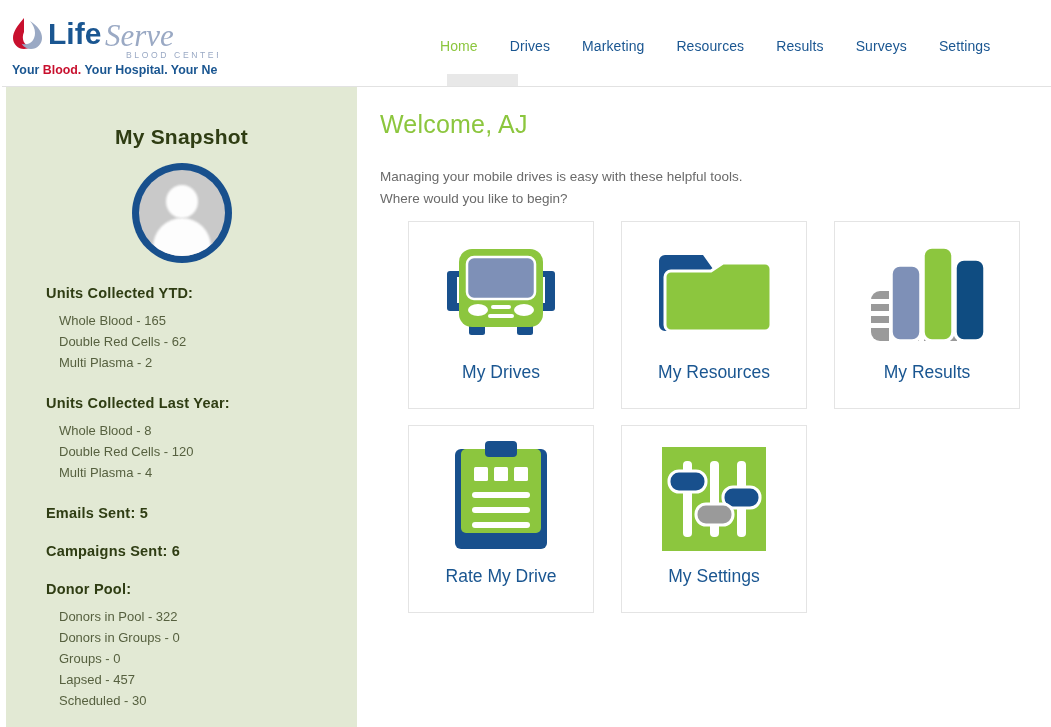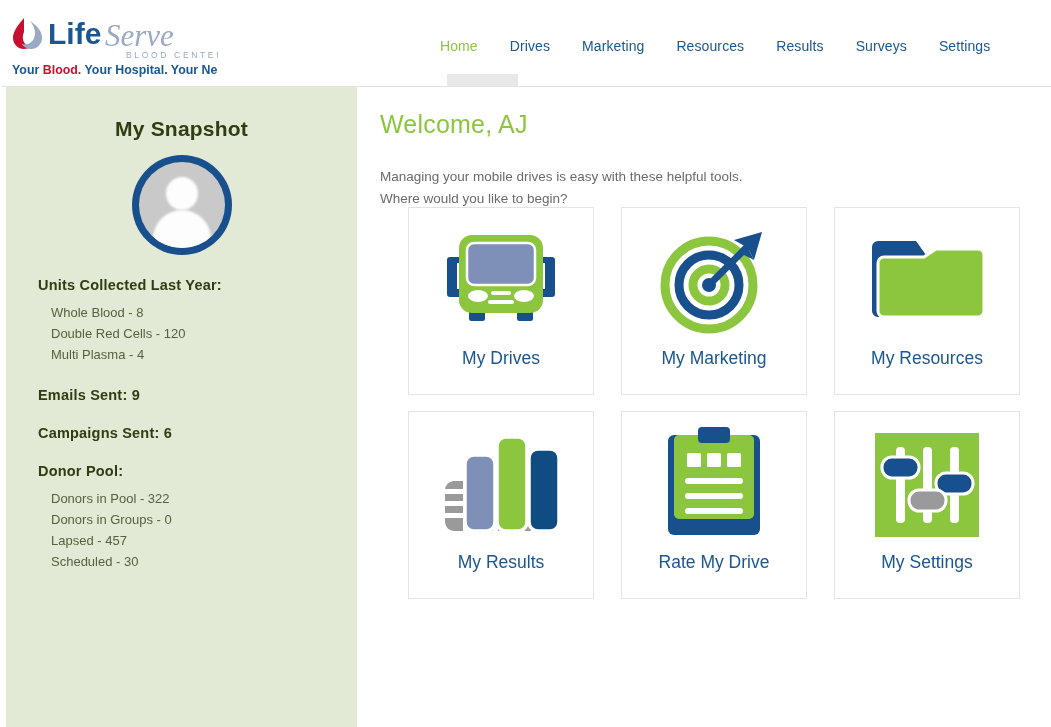--- a/index.html
+++ b/index.html
@@ -50,21 +50,21 @@
     position: absolute; left: 447px; top: 74px;
     width: 71px; height: 13px;
     background: #e8e8e8;
   }
 
   
   #sidebar {
     position: absolute; left: 6px; top: 87px;
     width: 351px; height: 640px;
     background: #e2e9d4;
-    padding: 0;
+    padding: 8px;
   }
   #snapshot-title {
     text-align: center;
     font-size: 21px;
     font-weight: bold;
     color: #2f3d13;
     margin-top: 30px;
     letter-spacing: .2px;
   }
 
@@ -132,21 +132,21 @@
     letter-spacing: .2px;
   }
   #intro {
     position: absolute; left: 23px; top: 79px;
     font-size: 13.5px;
     color: #6a6a6a;
     line-height: 22px;
   }
 
   #tiles {
-    position: absolute; left: 51px; top: 120px;
+    position: absolute; left: 51px; top: 134px;
     display: grid;
     grid-template-columns: repeat(3, 186px);
     grid-template-rows: 188px 188px;
     column-gap: 27px;
     row-gap: 16px;
   }
   .tile {
     width: 186px; height: 188px;
     border: 1px solid #e4e4e4;
     background: #ffffff;
@@ -208,40 +208,47 @@
   <div id="snapshot-title">My Snapshot</div>
 
   <div id="avatar-wrap">
     <div id="avatar-ring"></div>
     <div id="avatar-inner">
       <div id="avatar-head"></div>
       <div id="avatar-body"></div>
     </div>
   </div>
 
+  <div class="stat-block">
+    <div class="stat-head">Units Collected YTD:</div>
+    <div class="stat-line">Whole Blood - 165</div>
+    <div class="stat-line">Double Red Cells - 62</div>
+    <div class="stat-line">Multi Plasma - 2</div>
+  </div>
 
   <div class="stat-block">
     <div class="stat-head">Units Collected Last Year:</div>
     <div class="stat-line">Whole Blood - 8</div>
     <div class="stat-line">Double Red Cells - 120</div>
     <div class="stat-line">Multi Plasma - 4</div>
   </div>
 
   <div class="stat-block">
-    <div class="stat-head solo">Emails Sent: 9</div>
+    <div class="stat-head solo">Emails Sent: 5</div>
   </div>
 
   <div class="stat-block">
     <div class="stat-head solo">Campaigns Sent: 6</div>
   </div>
 
   <div class="stat-block">
     <div class="stat-head">Donor Pool:</div>
     <div class="stat-line">Donors in Pool - 322</div>
     <div class="stat-line">Donors in Groups - 0</div>
+    <div class="stat-line">Groups - 0</div>
     <div class="stat-line">Lapsed - 457</div>
     <div class="stat-line">Scheduled - 30</div>
   </div>
 </div>
 
 <div id="main">
 
   <div id="welcome">Welcome, AJ</div>
 
   <div id="intro">
@@ -264,34 +271,20 @@
           <rect x="22" y="14" width="68" height="42" rx="7" fill="#7e90b7" stroke="#ffffff" stroke-width="2.5"></rect>
           <ellipse cx="33" cy="67" rx="10" ry="6" fill="#ffffff"></ellipse>
           <ellipse cx="79" cy="67" rx="10" ry="6" fill="#ffffff"></ellipse>
           <rect x="46" y="62" width="20" height="4" rx="2" fill="#ffffff"></rect>
           <rect x="43" y="71" width="26" height="4" rx="2" fill="#ffffff"></rect>
         </svg>
       </div>
       <div class="tile-label">My Drives</div>
     </div>
 
-    <div class="tile">
-      <div class="tile-icon">
-        <svg width="112" height="106" viewBox="0 0 112 106" xmlns="http://www.w3.org/2000/svg">
-          <circle cx="51" cy="57" r="44" fill="none" stroke="#8cc63e" stroke-width="9"></circle>
-          <circle cx="51" cy="57" r="30" fill="none" stroke="#18508d" stroke-width="9"></circle>
-          <circle cx="51" cy="57" r="16" fill="none" stroke="#8cc63e" stroke-width="9"></circle>
-          <circle cx="51" cy="57" r="7" fill="#18508d"></circle>
-          <line x1="51" y1="57" x2="89" y2="19" stroke="#18508d" stroke-width="7" stroke-linecap="round"></line>
-          <path d="M76 12 L104 4 L96 32 L90 20 Z" fill="#18508d"></path>
-          <path d="M96 32 L84 26 L90 20 Z" fill="#18508d"></path>
-        </svg>
-      </div>
-      <div class="tile-label">My Marketing</div>
-    </div>
 
     <div class="tile">
       <div class="tile-icon">
         <svg width="118" height="96" viewBox="0 0 118 96" xmlns="http://www.w3.org/2000/svg">
           <path d="M4 14 a6 6 0 0 1 6-6 h38 l10 14 h46 a6 6 0 0 1 6 6 v50 a6 6 0 0 1 -6 6 h-94 a6 6 0 0 1 -6 -6 Z" fill="#18508d"></path>
           <path d="M10 30 a6 6 0 0 1 6-6 h40 l12 -8 h42 a6 6 0 0 1 6 6 v56 a6 6 0 0 1 -6 6 h-94 a6 6 0 0 1 -6 -6 Z" fill="#8cc63e" stroke="#ffffff" stroke-width="3"></path>
         </svg>
       </div>
       <div class="tile-label">My Resources</div>
     </div>

